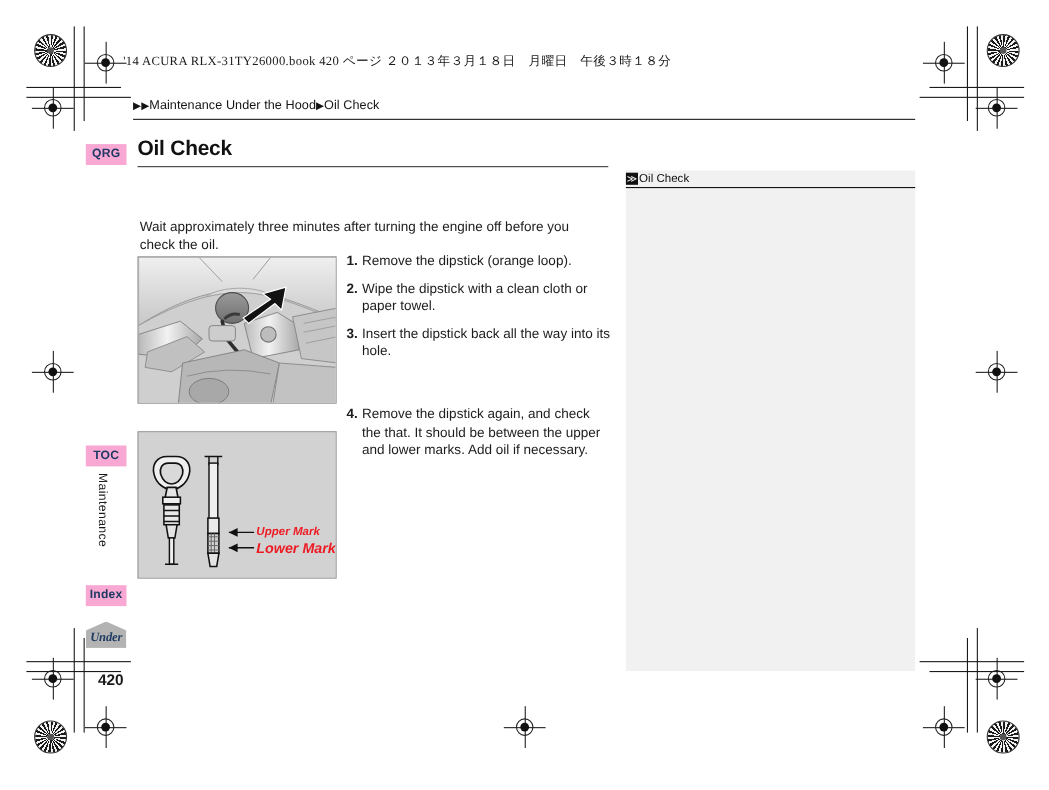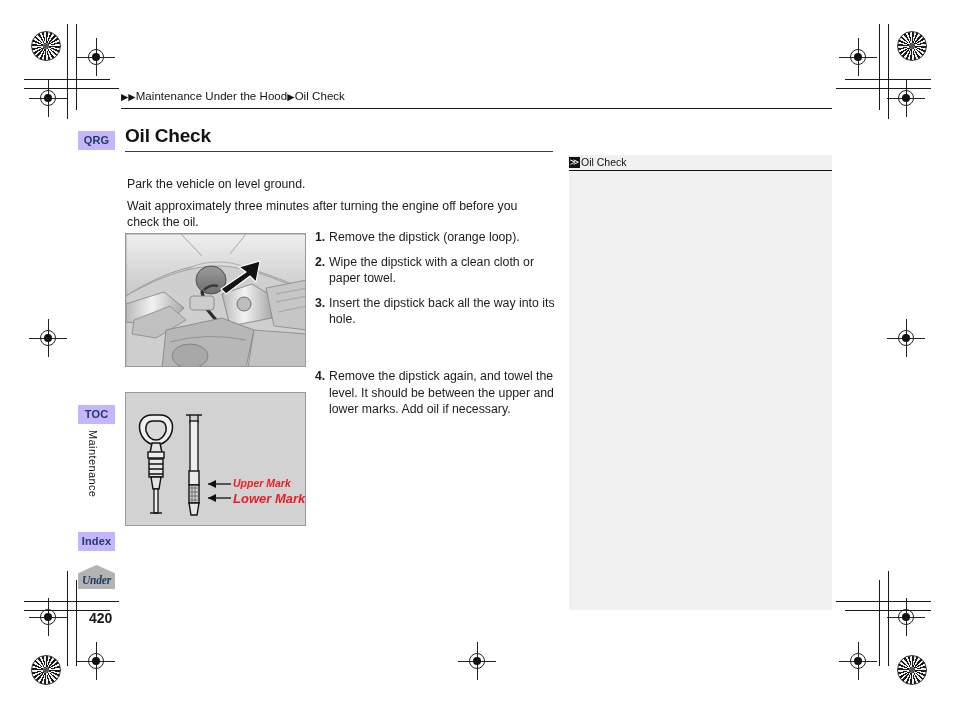--- a/index.html
+++ b/index.html
@@ -109,21 +109,21 @@
     left: 121px;
     top: 108px;
     width: 711px;
     height: 1px;
     background: #1a1a1a;
   }
 
   
   .tab {
     position: absolute;
-    background: #c4b5fd;
+    background: #f9a8d4;
     color: #1f3a63;
     font-weight: bold;
     font-size: 11px;
     text-align: center;
     line-height: 19px;
     letter-spacing: 0.2px;
   }
   #tab-qrg  { left: 78px; top: 131px; width: 37px; height: 19px; }
   #tab-toc  { left: 78px; top: 405px; width: 37px; height: 19px; }
   #tab-index{ left: 78px; top: 532px; width: 37px; height: 19px; }
@@ -366,37 +366,37 @@
   <div class="crop-h" style="left:24px; top:610px; width:86px;"></div>
   <div class="crop-v" style="left:76px; top:580px; height:86px;"></div>
   <div class="crop-h" style="left:24px; top:601px; width:95px;"></div>
   <div class="crop-v" style="left:67px; top:571px; height:95px;"></div>
 
   <div class="crop-h" style="left:845px; top:610px; width:86px;"></div>
   <div class="crop-v" style="left:879px; top:580px; height:86px;"></div>
   <div class="crop-h" style="left:836px; top:601px; width:95px;"></div>
   <div class="crop-v" style="left:888px; top:571px; height:95px;"></div>
 
+  <div class="slug">'14 ACURA RLX-31TY26000.book  420 ページ  ２０１３年３月１８日　月曜日　午後３時１８分</div>
 
   <div class="breadcrumb"><span class="tri">▶</span><span class="tri">▶</span><span>Maintenance Under the Hood</span><span class="tri">▶</span><span>Oil Check</span></div>
   <div class="hrule"></div>
 
   <div class="tab" id="tab-qrg">QRG</div>
   <div class="tab" id="tab-toc">TOC</div>
   <div class="tab" id="tab-index">Index</div>
   <div id="tab-home">
     <span>Under</span>
   </div>
   <div class="side-chapter">Maintenance</div>
   <div class="page-num">420</div>
 
   <div class="title">Oil Check</div>
   <div class="title-rule"></div>
 
-  <div class="para" id="para-2">Park the vehicle on level ground.</div>
   <div class="para" id="para-3">Wait approximately three minutes after turning the engine off before you check the oil.</div>
 
   <div class="figure" id="fig-engine">
     <svg width="181" height="134" viewBox="0 0 181 134">
       <defs>
         <linearGradient id="gBody" x1="0" y1="0" x2="0" y2="1">
           <stop offset="0%" stop-color="#efefef"></stop>
           <stop offset="100%" stop-color="#c7c7c7"></stop>
         </linearGradient>
         <linearGradient id="gMetal" x1="0" y1="0" x2="1" y2="0">
@@ -484,21 +484,21 @@
     </div>
     <div class="step">
       <span class="step-num">3.</span>
       <span class="step-text">Insert the dipstick back all the way into its hole.</span>
     </div>
   </div>
 
   <div class="steps" id="steps-b">
     <div class="step">
       <span class="step-num">4.</span>
-      <span class="step-text">Remove the dipstick again, and towel the level. It should be between the upper and lower marks. Add oil if necessary.</span>
+      <span class="step-text">Remove the dipstick again, and check the that. It should be between the upper and lower marks. Add oil if necessary.</span>
     </div>
   </div>
 
   <div id="note-panel">
     <div id="note-head">
       <span class="note-icon">≫</span>
       <span>Oil Check</span>
     </div>
     <div id="note-head-rule"></div>
   </div>

